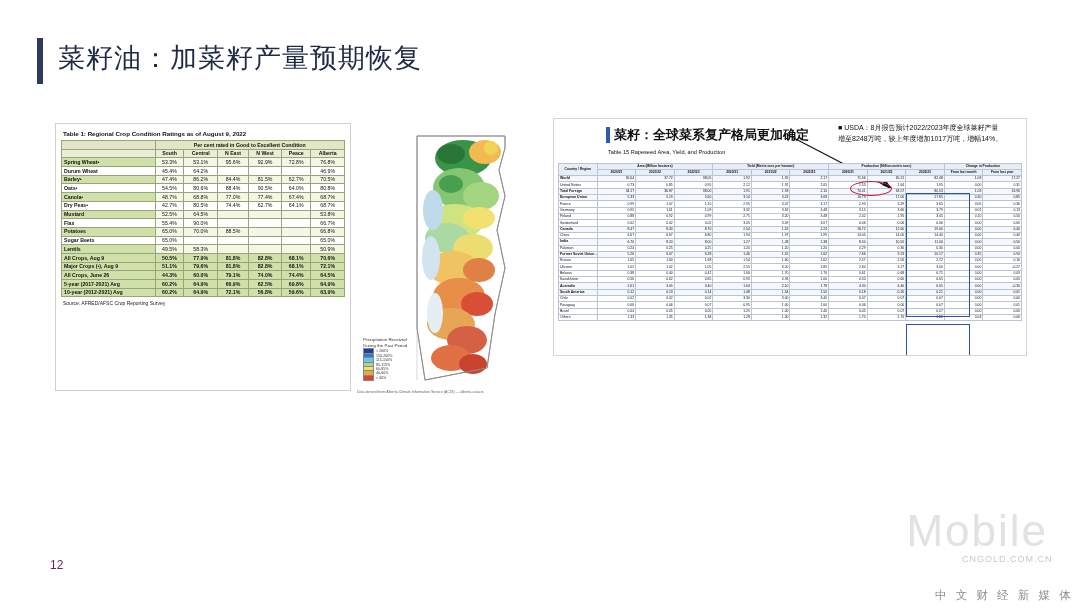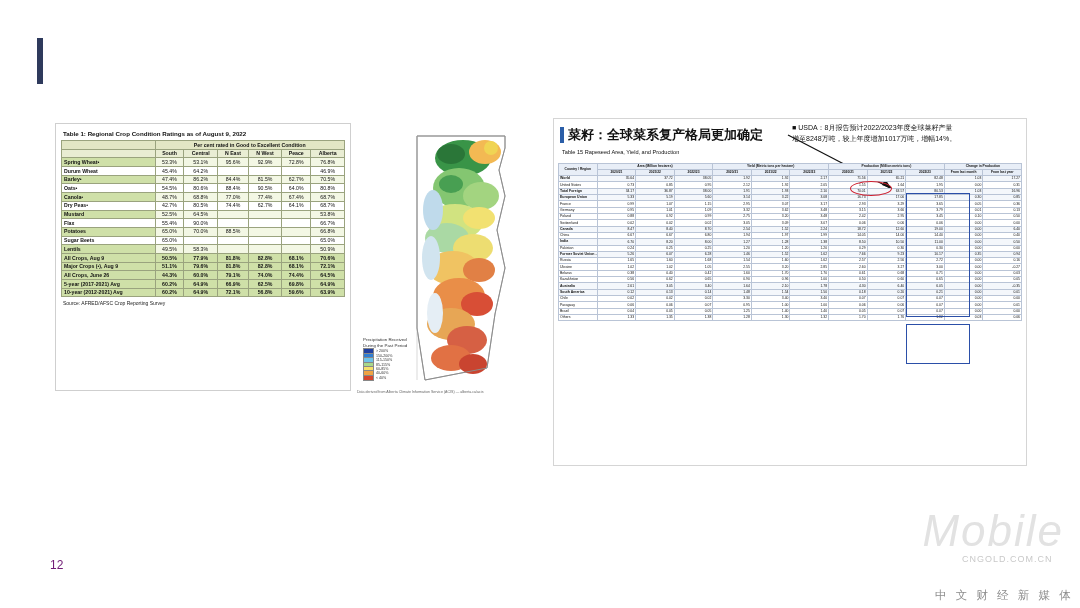--- a/index.html
+++ b/index.html
@@ -146,25 +146,26 @@
     font-size: 3.6px;
     color: #666;
   }
 
   
   .fig-usda {
     position: absolute;
     left: 498px;
     top: 0px;
     width: 474px;
-    height: 348px;
+    height: 238px;
     background: #ffffff;
     border: 1px solid #d5d5d5;
     box-sizing: border-box;
     overflow: hidden;
+    padding-left: 46px;
   }
   .usda-head {
     position: relative;
     height: 42px;
   }
   .usda-badge {
     position: absolute;
     left: 6px;
     top: 7px;
     display: flex;
@@ -280,25 +281,24 @@
   
   .page-num {
     position: absolute;
     left: 50px;
     top: 558px;
     font-size: 12px;
     color: #701a75;
   }
   .watermark-big {
     position: absolute;
-    right: 16px;
+    right: 32px;
     bottom: 52px;
     font-size: 44px;
     color: #e2e2e2;
-    font-style: italic;
     letter-spacing: 2px;
     user-select: none;
   }
   .logo-wrap {
     position: absolute;
     left: 925px;
     top: 538px;
     display: flex;
     align-items: center;
   }
@@ -344,20 +344,21 @@
     letter-spacing: 3px;
     white-space: nowrap;
   }
 </style>
 </head>
 <body>
 
 <div class="slide">
 
   <div class="title-bar"></div>
+  <div class="slide-title">菜籽油：加菜籽产量预期恢复</div>
 
   <div class="figures">
 
     <div class="fig-table">
       <div class="cap">Table 1: Regional Crop Condition Ratings as of August 9, 2022</div>
       <table class="crop">
         <thead>
           <tr>
             <th class="lbl hdr-top"></th>
             <th class="hdr-top" colspan="6">Per cent rated in Good to Excellent Condition</th>

